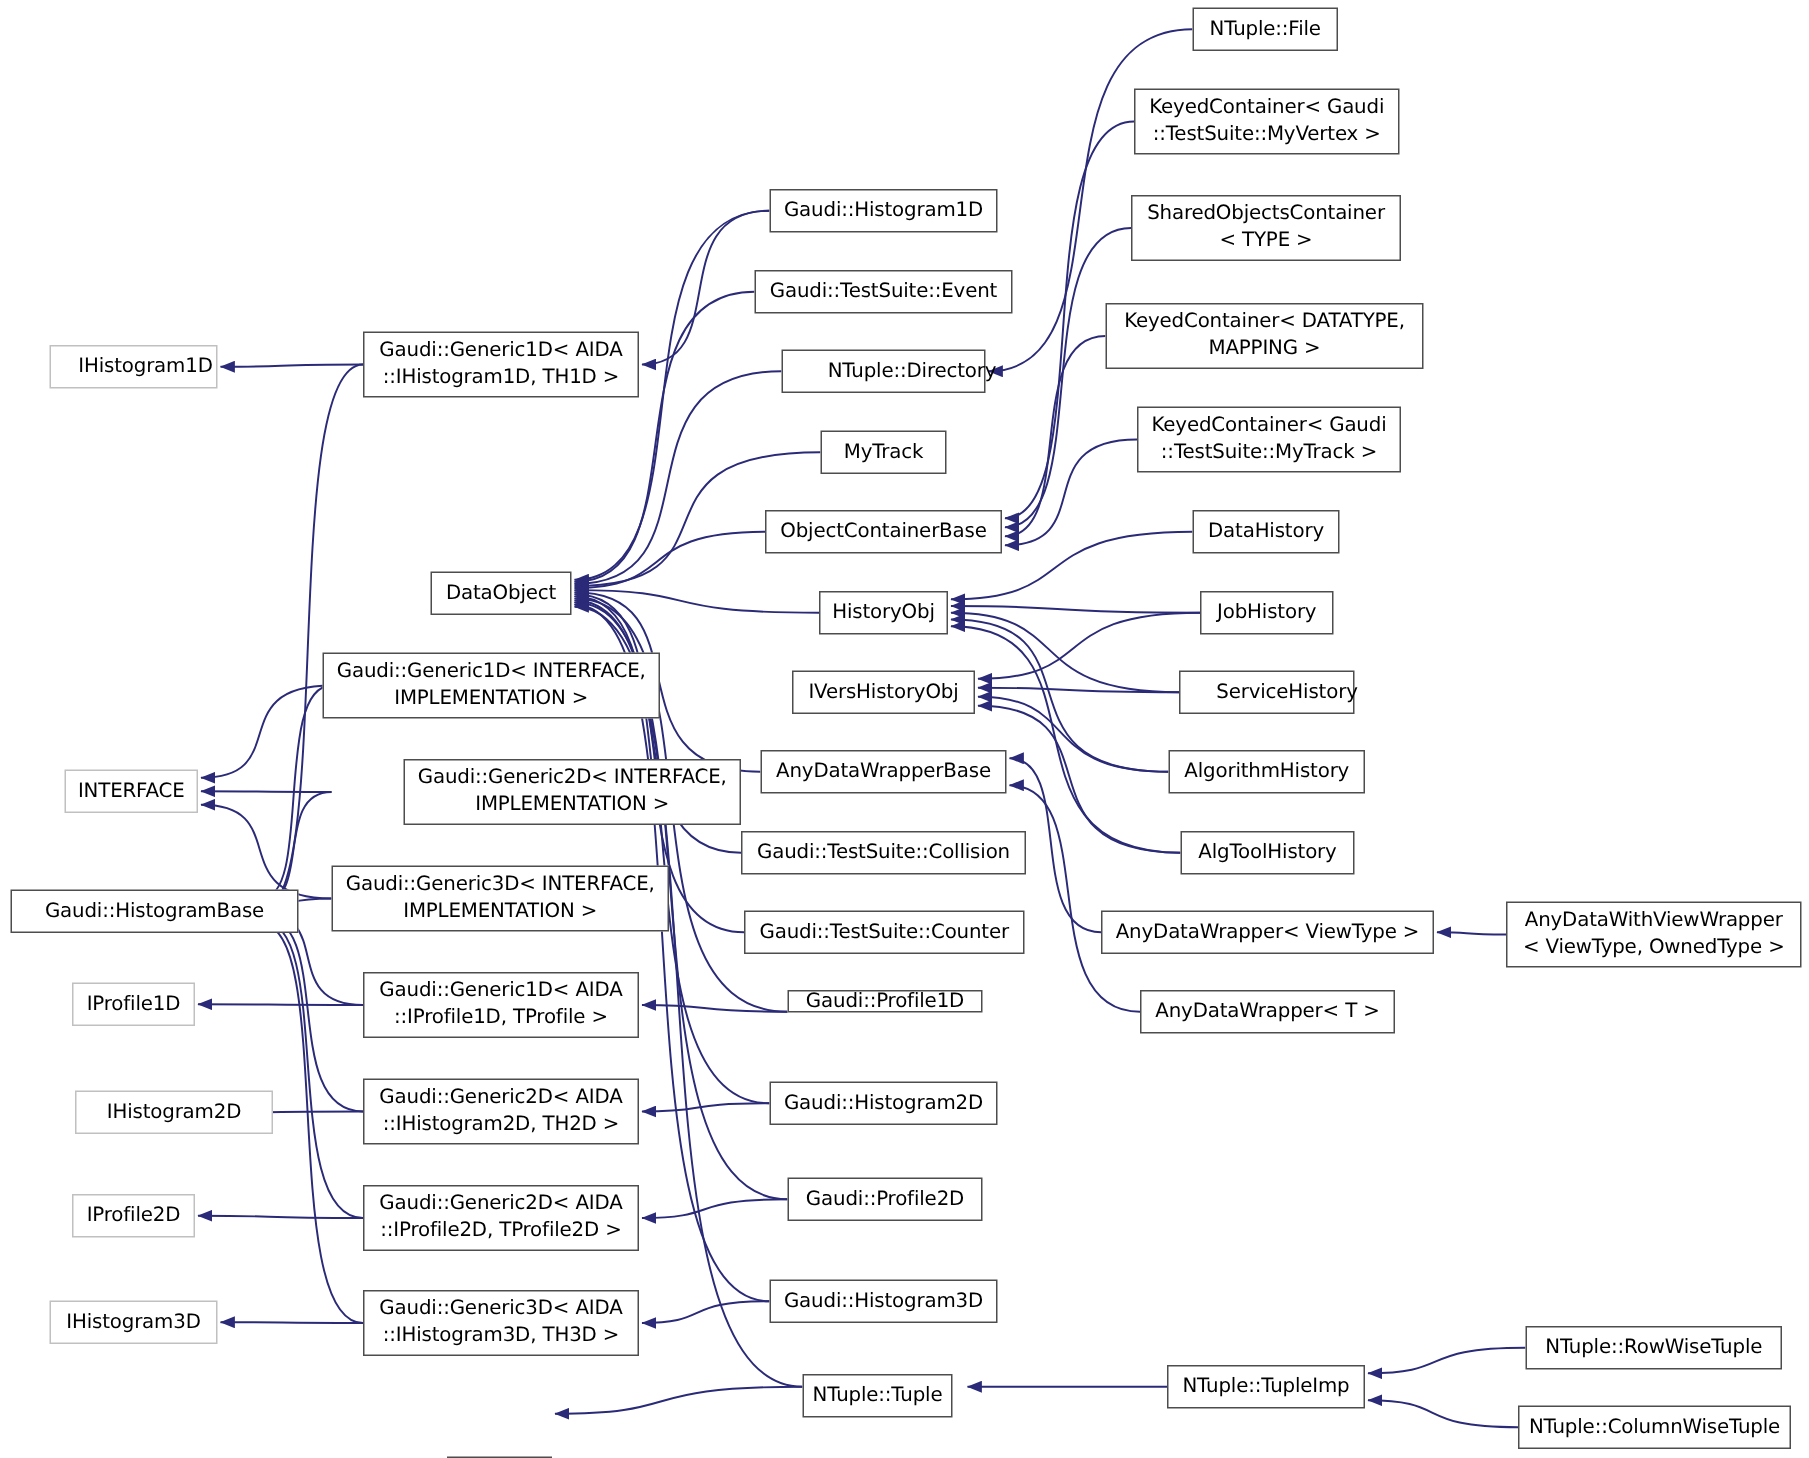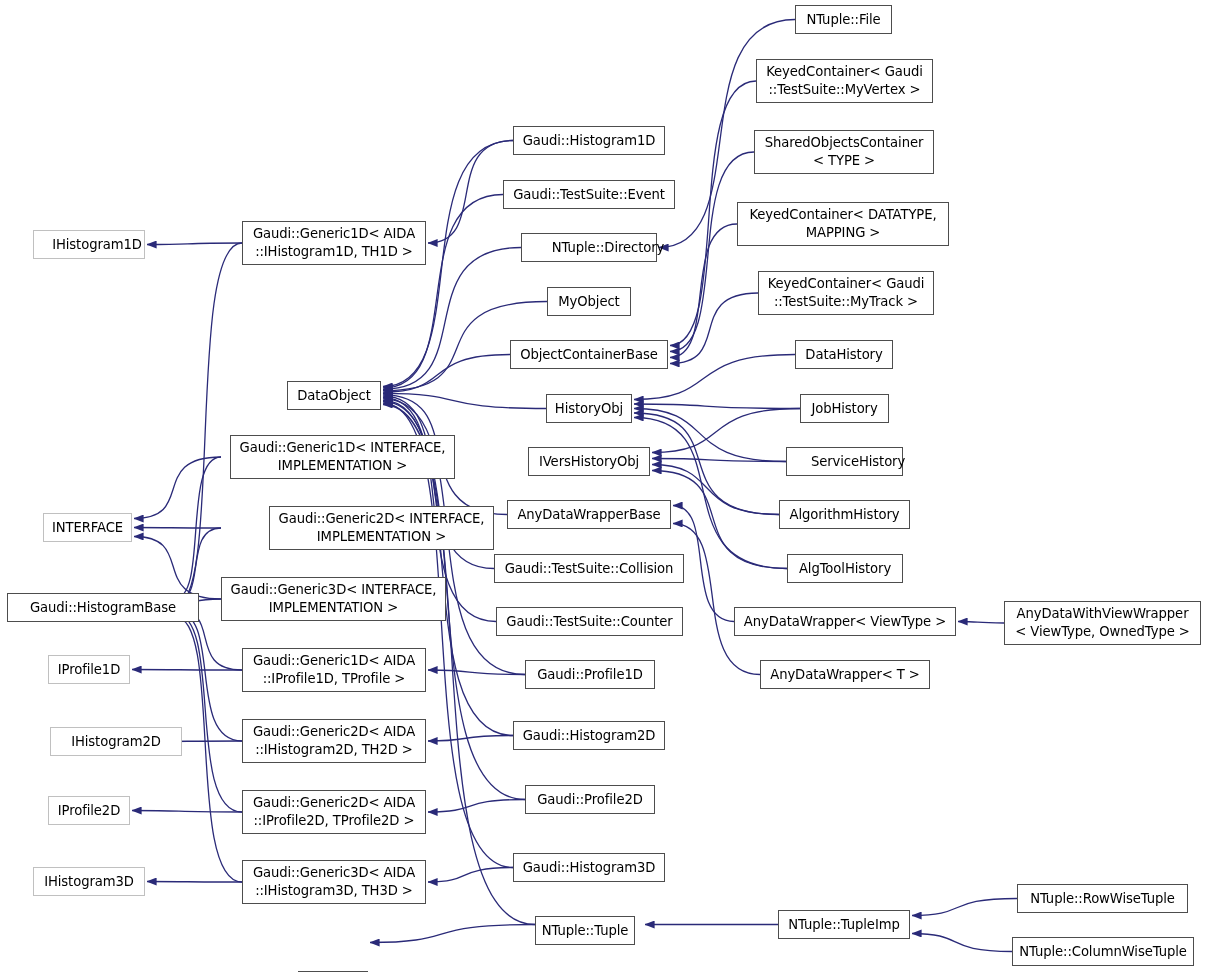--- a/index.html
+++ b/index.html
@@ -98,21 +98,21 @@
       </g>
   </svg>
 
   <div id="node-layer">
       <div class="node iface" style="left: 33px; top: 230px; width: 112px; height: 29px; padding-left: 16px;">IHistogram1D</div>
       <div class="node solid" style="left: 242px; top: 221px; width: 184px; height: 44px;">Gaudi::Generic1D&lt; AIDA
 ::IHistogram1D, TH1D &gt;</div>
       <div class="node solid" style="left: 513px; top: 126px; width: 152px; height: 29px;">Gaudi::Histogram1D</div>
       <div class="node solid" style="left: 503px; top: 180px; width: 172px; height: 29px;">Gaudi::TestSuite::Event</div>
       <div class="node solid" style="left: 521px; top: 233px; width: 136px; height: 29px; padding-left: 38px;">NTuple::Directory</div>
-      <div class="node solid" style="left: 547px; top: 287px; width: 84px; height: 29px;">MyObject</div>
+      <div class="node solid" style="left: 547px; top: 287px; width: 84px; height: 29px;">MyTrack</div>
       <div class="node solid" style="left: 510px; top: 340px; width: 158px; height: 29px;">ObjectContainerBase</div>
       <div class="node solid" style="left: 287px; top: 381px; width: 94px; height: 29px;">DataObject</div>
       <div class="node solid" style="left: 546px; top: 394px; width: 86px; height: 29px;">HistoryObj</div>
       <div class="node solid" style="left: 528px; top: 447px; width: 122px; height: 29px;">IVersHistoryObj</div>
       <div class="node solid" style="left: 507px; top: 500px; width: 164px; height: 29px;">AnyDataWrapperBase</div>
       <div class="node solid" style="left: 494px; top: 554px; width: 190px; height: 29px;">Gaudi::TestSuite::Collision</div>
       <div class="node solid" style="left: 496px; top: 607px; width: 187px; height: 29px;">Gaudi::TestSuite::Counter</div>
       <div class="node solid" style="left: 795px; top: 5px; width: 97px; height: 29px;">NTuple::File</div>
       <div class="node solid" style="left: 756px; top: 59px; width: 177px; height: 44px;">KeyedContainer&lt; Gaudi
 ::TestSuite::MyVertex &gt;</div>
@@ -124,32 +124,32 @@
 ::TestSuite::MyTrack &gt;</div>
       <div class="node solid" style="left: 795px; top: 340px; width: 98px; height: 29px;">DataHistory</div>
       <div class="node solid" style="left: 800px; top: 394px; width: 89px; height: 29px;">JobHistory</div>
       <div class="node solid" style="left: 786px; top: 447px; width: 117px; height: 29px; padding-left: 27px;">ServiceHistory</div>
       <div class="node solid" style="left: 779px; top: 500px; width: 131px; height: 29px;">AlgorithmHistory</div>
       <div class="node solid" style="left: 787px; top: 554px; width: 116px; height: 29px;">AlgToolHistory</div>
       <div class="node solid" style="left: 734px; top: 607px; width: 222px; height: 29px;">AnyDataWrapper&lt; ViewType &gt;</div>
       <div class="node solid" style="left: 760px; top: 660px; width: 170px; height: 29px;">AnyDataWrapper&lt; T &gt;</div>
       <div class="node solid" style="left: 1004px; top: 601px; width: 197px; height: 44px;">AnyDataWithViewWrapper
 &lt; ViewType, OwnedType &gt;</div>
-      <div class="node solid" style="left: 230px; top: 435px; width: 225px; height: 44px;">Gaudi::Generic1D&lt; INTERFACE,
+      <div class="node solid" style="left: 215px; top: 435px; width: 225px; height: 44px;">Gaudi::Generic1D&lt; INTERFACE,
 IMPLEMENTATION &gt;</div>
       <div class="node solid" style="left: 221px; top: 506px; width: 225px; height: 44px; margin-left: 48px;">Gaudi::Generic2D&lt; INTERFACE,
 IMPLEMENTATION &gt;</div>
       <div class="node solid" style="left: 221px; top: 577px; width: 225px; height: 44px;">Gaudi::Generic3D&lt; INTERFACE,
 IMPLEMENTATION &gt;</div>
       <div class="node iface" style="left: 43px; top: 513px; width: 89px; height: 29px;">INTERFACE</div>
       <div class="node solid" style="left: 7px; top: 593px; width: 192px; height: 29px;">Gaudi::HistogramBase</div>
       <div class="node iface" style="left: 48px; top: 655px; width: 82px; height: 29px;">IProfile1D</div>
       <div class="node solid" style="left: 242px; top: 648px; width: 184px; height: 44px;">Gaudi::Generic1D&lt; AIDA
 ::IProfile1D, TProfile &gt;</div>
-      <div class="node solid" style="left: 525px; top: 660px; width: 130px; height: 29px; text-align: center;">Gaudi::Profile1D</div>
+      <div class="node solid" style="left: 525px; top: 660px; width: 130px; height: 15px; text-align: center;">Gaudi::Profile1D</div>
       <div class="node iface" style="left: 50px; top: 727px; width: 132px; height: 29px;">IHistogram2D</div>
       <div class="node solid" style="left: 242px; top: 719px; width: 184px; height: 44px;">Gaudi::Generic2D&lt; AIDA
 ::IHistogram2D, TH2D &gt;</div>
       <div class="node solid" style="left: 513px; top: 721px; width: 152px; height: 29px;">Gaudi::Histogram2D</div>
       <div class="node iface" style="left: 48px; top: 796px; width: 82px; height: 29px;">IProfile2D</div>
       <div class="node solid" style="left: 242px; top: 790px; width: 184px; height: 44px;">Gaudi::Generic2D&lt; AIDA
 ::IProfile2D, TProfile2D &gt;</div>
       <div class="node solid" style="left: 525px; top: 785px; width: 130px; height: 29px;">Gaudi::Profile2D</div>
       <div class="node iface" style="left: 33px; top: 867px; width: 112px; height: 29px;">IHistogram3D</div>
       <div class="node solid" style="left: 242px; top: 860px; width: 184px; height: 44px;">Gaudi::Generic3D&lt; AIDA

